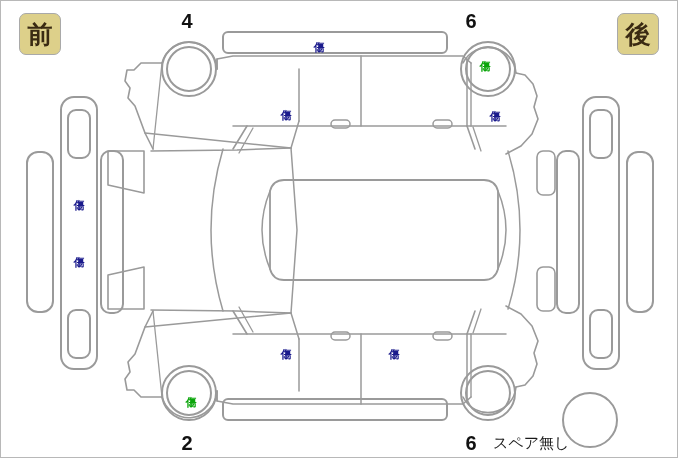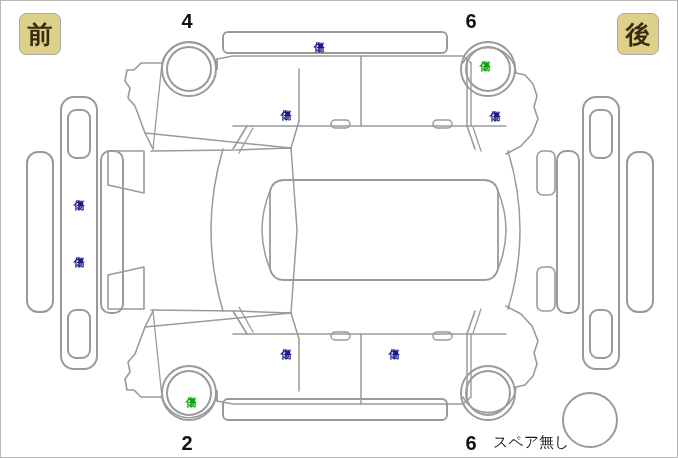--- a/index.html
+++ b/index.html
@@ -72,21 +72,21 @@
     text-align: center;
     width: 18px;
     margin-left: -9px;
   }
   .mark.blue { color: #1a1a8c; }
   .mark.green { color: #0aa50a; }
   .spare-text {
     position: absolute;
     font-size: 15px;
     color: #1a1a1a;
-    font-family: Liberation Serif, serif;
+    font-family: Liberation Sans, sans-serif;
     line-height: 1;
     white-space: nowrap;
   }
 </style>
 </head>
 <body>
 
 <div id="sheet">
 
   <svg id="diagram-svg" viewBox="0 0 678 458">

